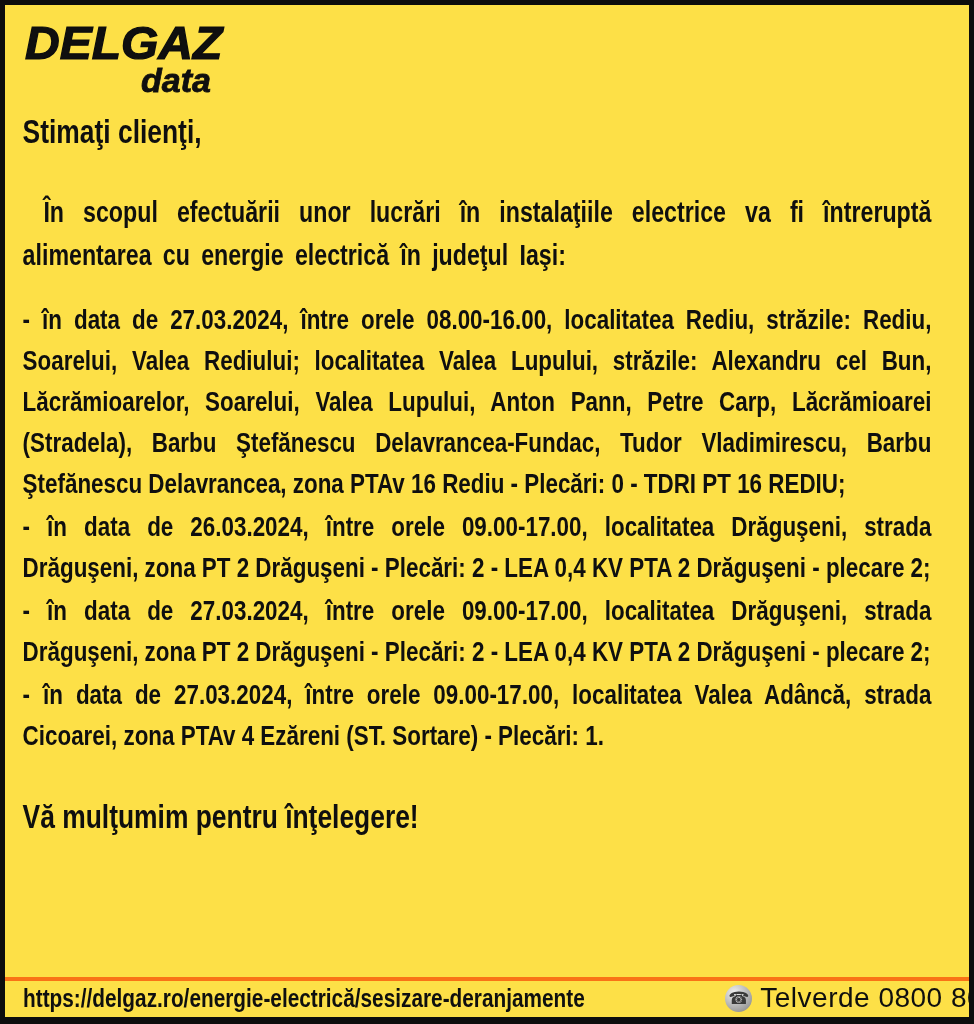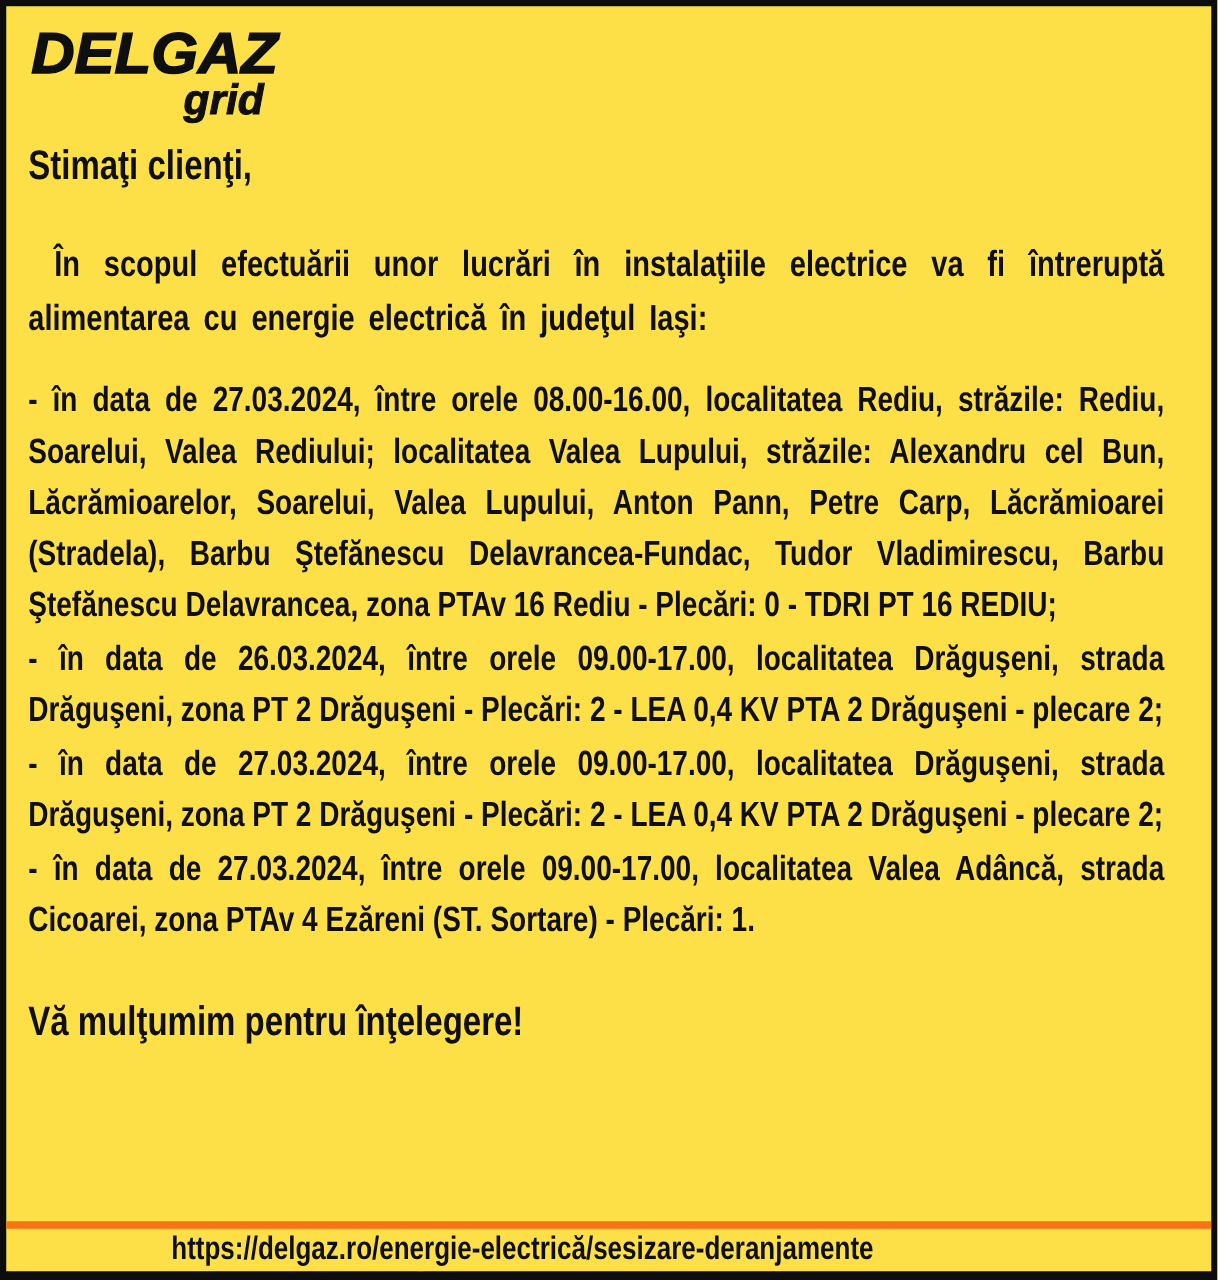--- a/index.html
+++ b/index.html
@@ -50,25 +50,24 @@
   .outages { margin-top: 22px; }
   .outages p {
     font-size: 28px; line-height: 41px;
     text-align: justify; margin: 0 0 2px 0;
   }
   .closing { margin-top: 40px; font-size: 33px; line-height: 42px; }
 
   
   .footer {
     margin-top: auto;
-    border-top: 6px solid #f97316;
+    border-top: 4px solid #f97316;
     height: 40px;
     display: flex; align-items: center; justify-content: space-between;
     padding: 0 16px 2px 18px;
-    flex-direction: column;
   }
   .footer-url {
     display: inline-block;
     font-size: 26px; font-weight: bold;
     transform: scaleX(0.8); transform-origin: 0 50%;
     white-space: nowrap;
     color: #0f0f0f; text-decoration: none;
   }
   .phone-wrap { display: flex; align-items: center; gap: 8px; white-space: nowrap; }
   .phone-icon {
@@ -79,21 +78,21 @@
   }
   .phone-label { font-size: 28px; font-weight: 400; letter-spacing: 0.5px; }
 </style>
 </head>
 <body>
 
 <div class="page">
 
   <header class="logo">
     <div class="brand">DELGAZ</div>
-    <div class="brand-sub">grid</div>
+    <div class="brand-sub">data</div>
   </header>
 
   <div class="content">
     <p class="greeting">Stimaţi clienţi,</p>
 
     <p class="intro">În scopul efectuării unor lucrări în instalaţiile electrice va fi întreruptă alimentarea cu energie electrică în judeţul Iaşi:</p>
 
     <div class="outages">
       <p>- în data de 27.03.2024, între orele 08.00-16.00, localitatea Rediu, străzile: Rediu, Soarelui, Valea Rediului; localitatea Valea Lupului, străzile: Alexandru cel Bun, Lăcrămioarelor, Soarelui, Valea Lupului, Anton Pann, Petre Carp, Lăcrămioarei (Stradela), Barbu Ştefănescu Delavrancea-Fundac, Tudor Vladimirescu, Barbu Ştefănescu Delavrancea, zona PTAv 16 Rediu - Plecări: 0 - TDRI PT 16 REDIU;</p>
       <p>- în data de 26.03.2024, între orele 09.00-17.00, localitatea Drăguşeni, strada Drăguşeni, zona PT 2 Drăguşeni - Plecări: 2 - LEA 0,4 KV PTA 2 Drăguşeni - plecare 2;</p>

